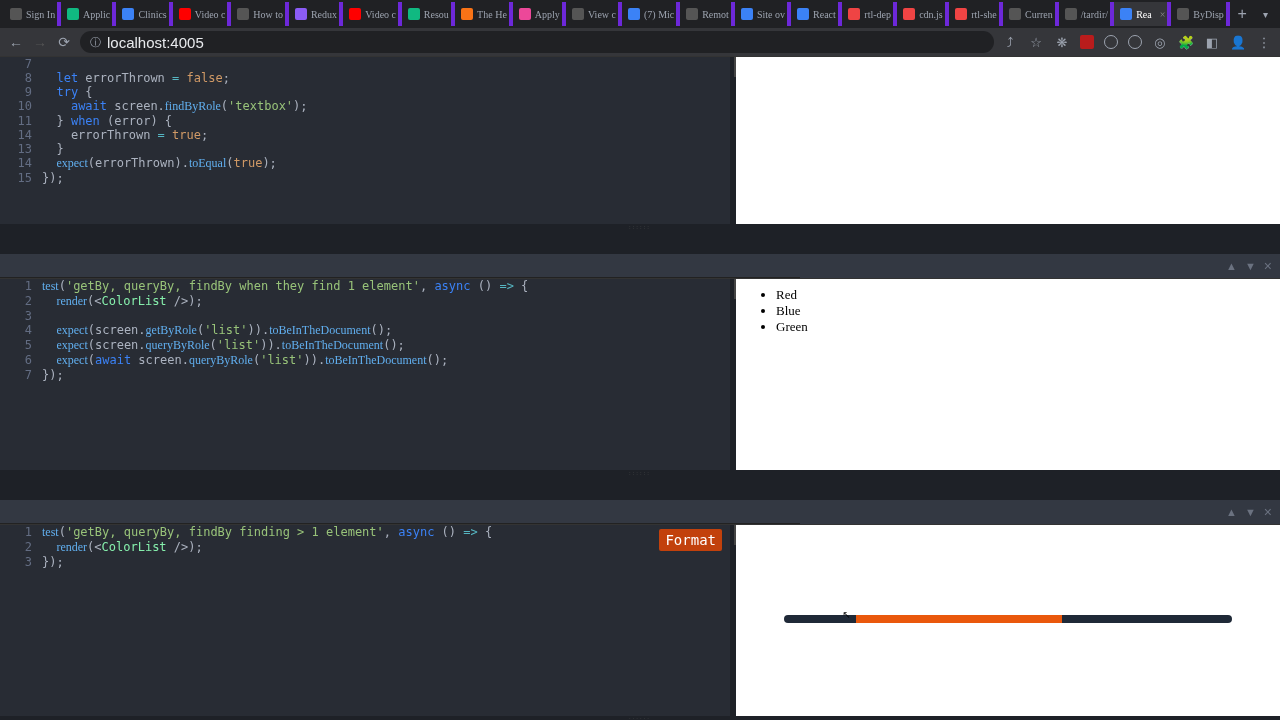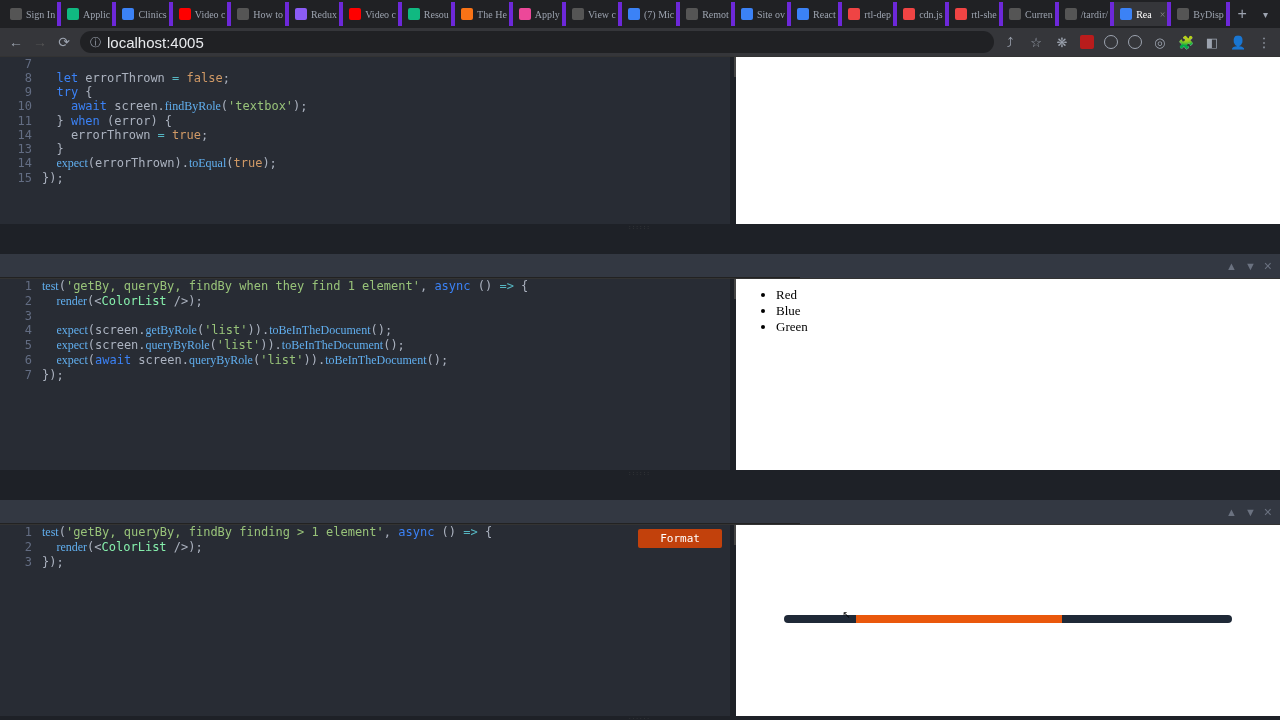--- a/index.html
+++ b/index.html
@@ -170,22 +170,22 @@
   width: 2px; height: 20px;
   background: #444;
 }
 
 .format-btn {
   position: absolute;
   top: 4px;
   right: 8px;
   background: #c2410c;
   color: #fff;
-  font-size: 11px;
-  padding: 3px 22px;
+  font-size: 14px;
+  padding: 3px 6px;
   border-radius: 2px;
   cursor: pointer;
 }
 
 .output-pane ul { padding-left: 24px; }
 .output-pane li { list-style: disc; }
 
 .progress-wrap {
   position: absolute;
   left: 48px; right: 48px;

